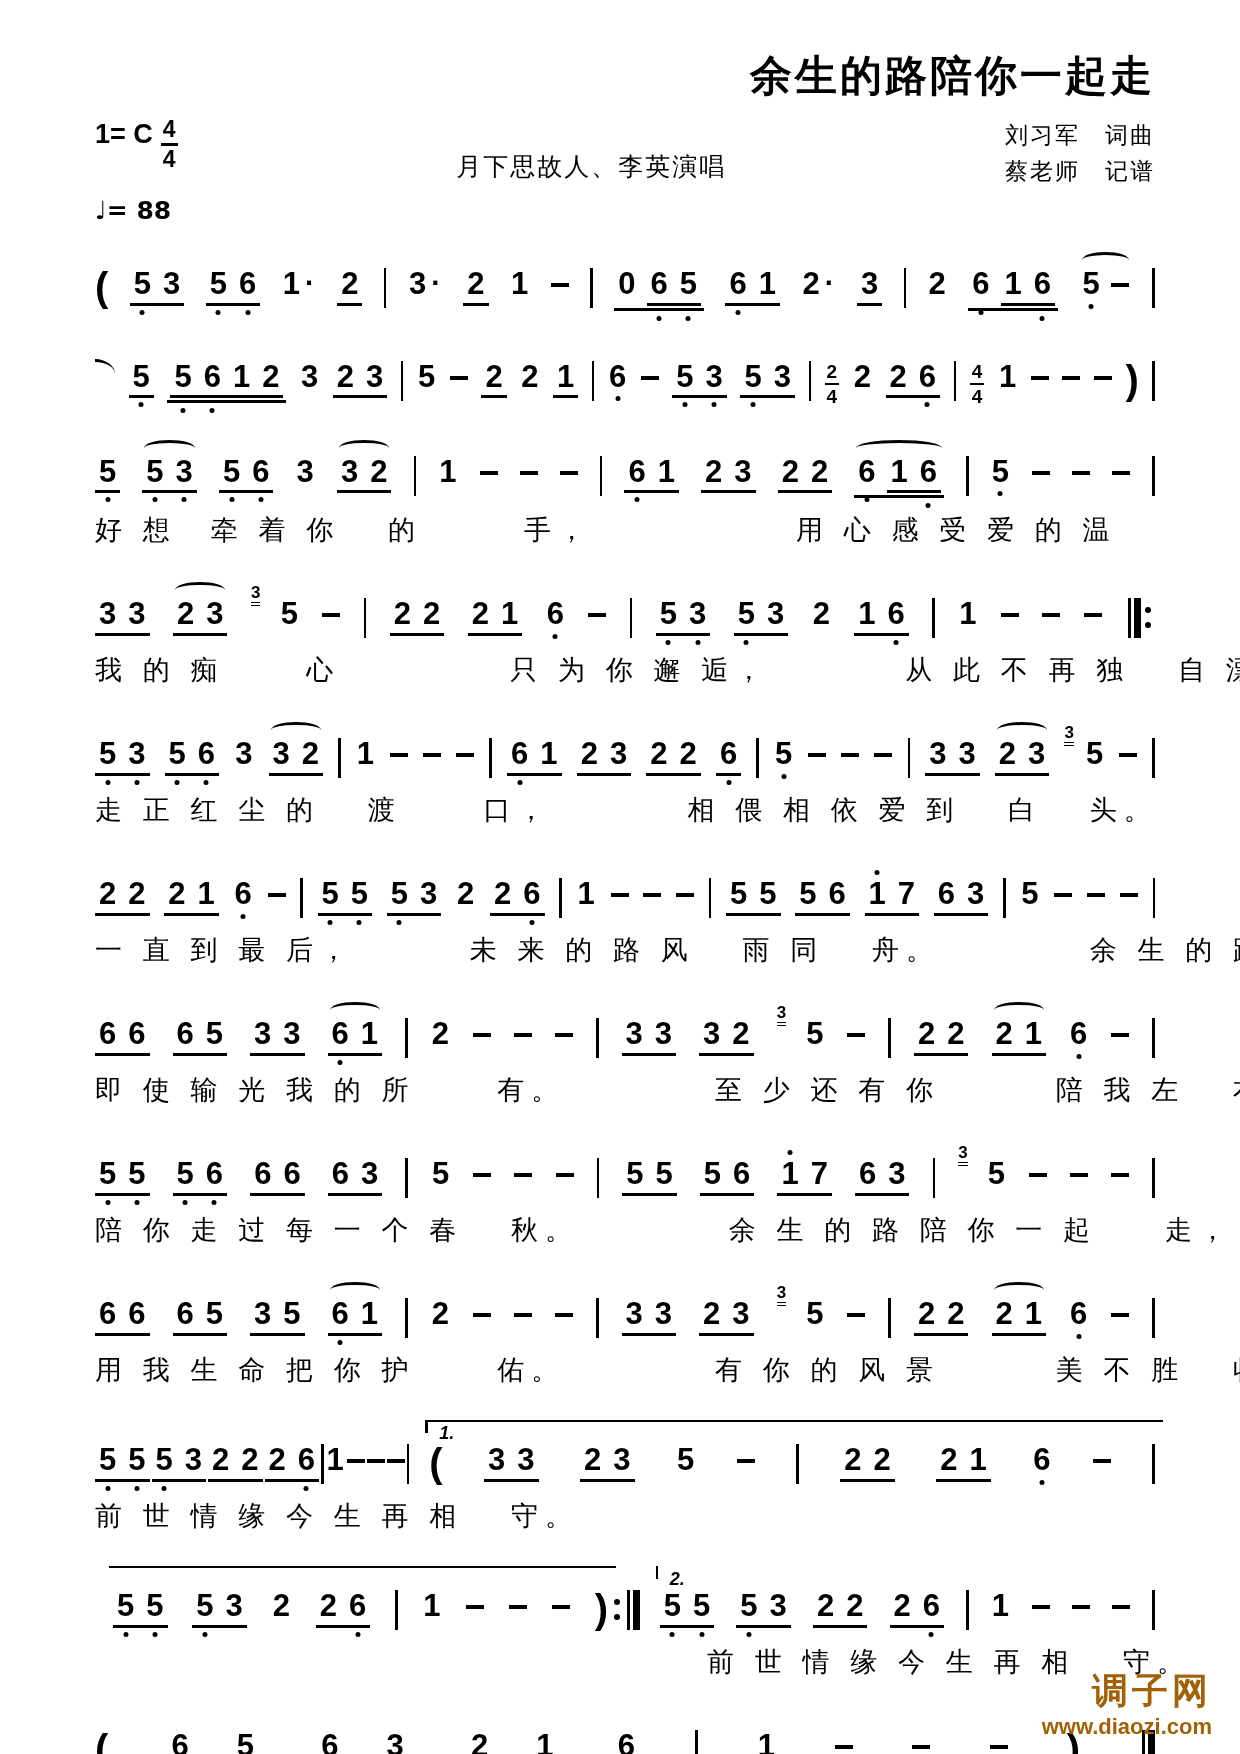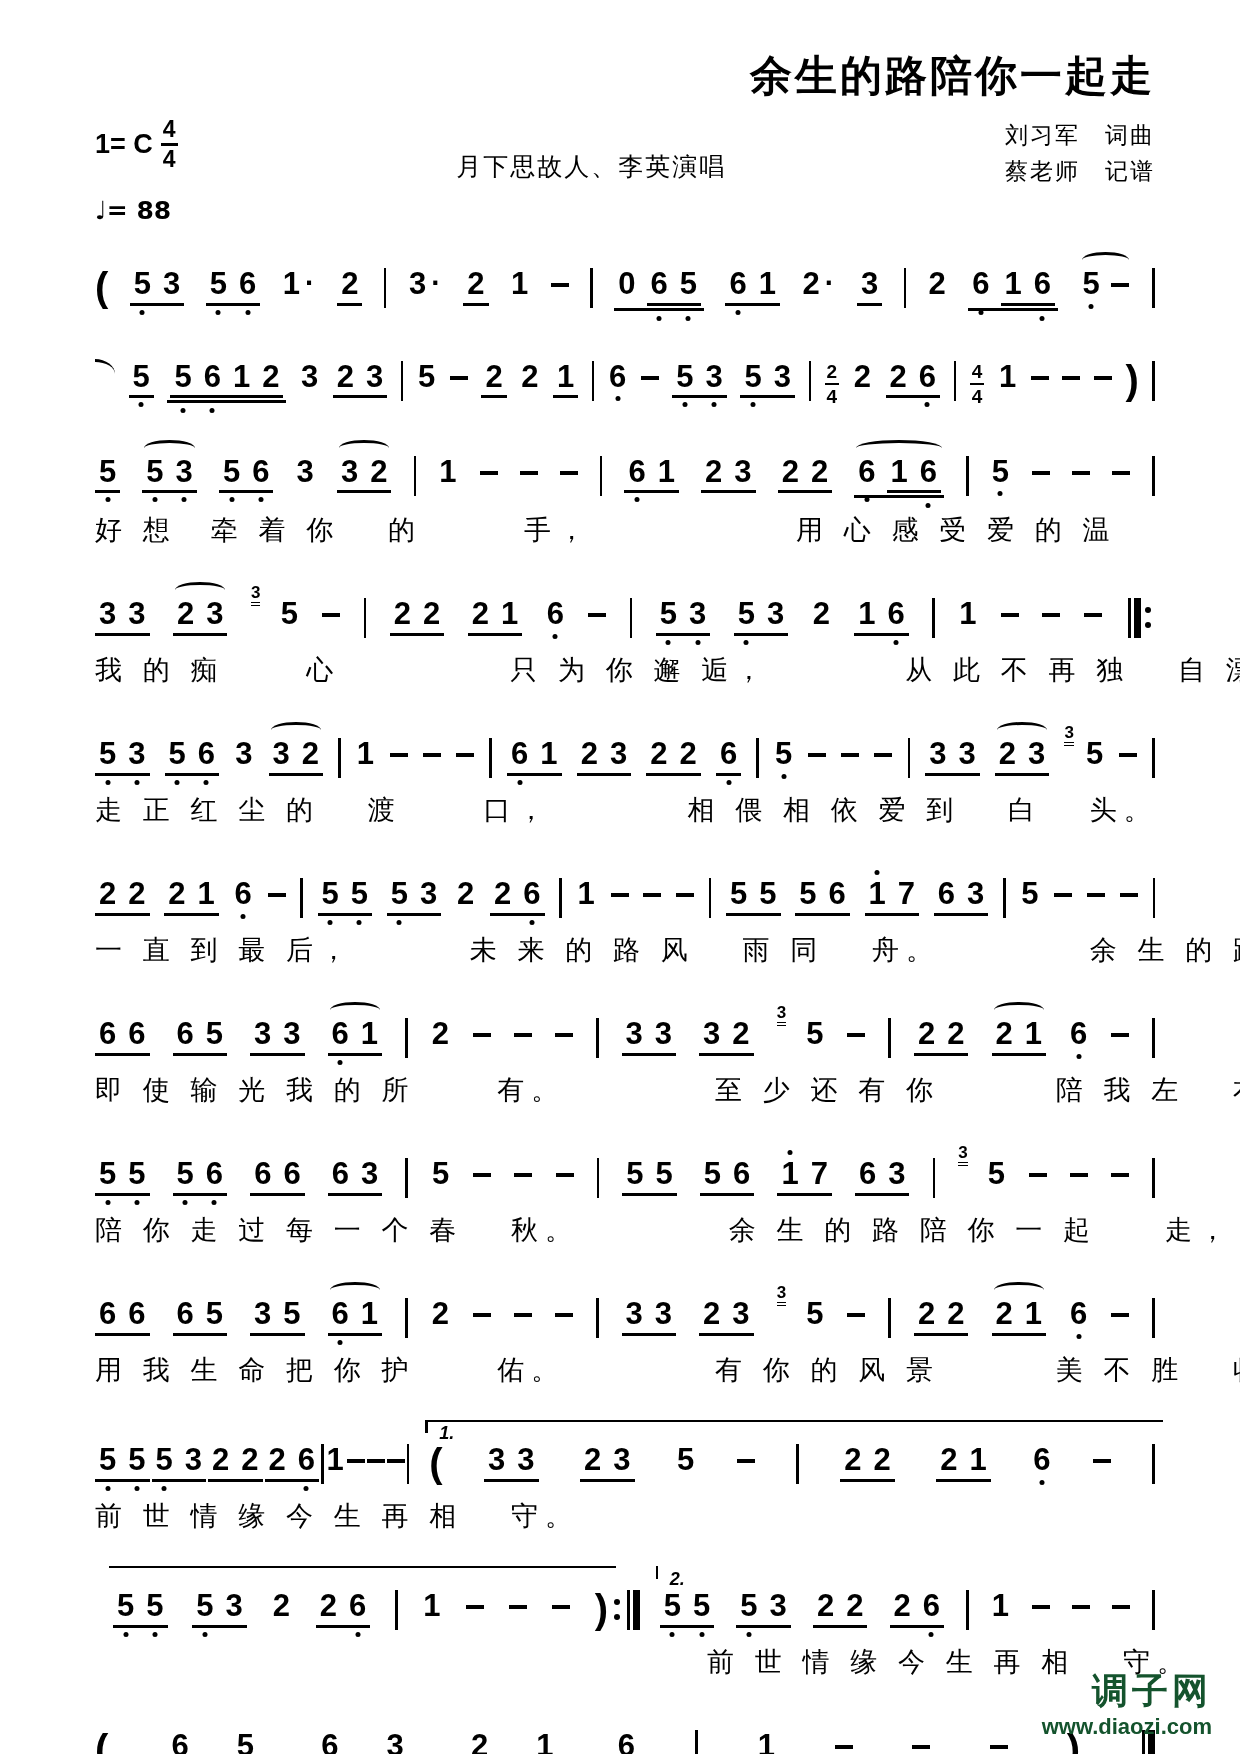--- a/index.html
+++ b/index.html
@@ -2,21 +2,21 @@
 <html><head>
 <meta charset="utf-8">
 <style>
   html,body{margin:0;padding:0;background:#fff;}
   body{width:1240px;height:1754px;position:relative;overflow:hidden;color:#000;
        font-family:"Liberation Sans",sans-serif;}
   .sheet{padding:48px 85px 0 95px;}
   .title{text-align:right;font-size:42px;font-weight:bold;letter-spacing:3px;margin:0 0 10px 0;}
   .meta{display:flex;justify-content:space-between;align-items:flex-start;margin:14px 0 26px 0;min-height:92px;}
   .keyblock{font-size:27px;font-weight:bold;line-height:1.25;}
-  .keyline{display:flex;align-items:center;gap:8px;}
+  .keyline{display:flex;gap:8px;}
   .frac{display:inline-flex;flex-direction:column;align-items:center;font-size:23px;line-height:1;}
   .frac .t{border-bottom:3px solid #000;padding:0 2px 2px;}
   .frac .b{padding-top:2px;}
   .tempo{font-size:25px;font-weight:bold;margin-top:24px;font-family:"DejaVu Sans",sans-serif;}
   .subtitle{font-size:25px;margin-top:32px;letter-spacing:2px;}
   .credits{font-size:23px;line-height:1.55;text-align:left;letter-spacing:2px;}
   #score{}
   .system{margin-bottom:34px;}
   .system.vspace{margin-top:40px;}
   .music-row{display:flex;justify-content:space-between;align-items:flex-start;gap:2px;padding-top:16px;}
@@ -50,21 +50,21 @@
   .thickb{width:7px;}
   .rdots{display:inline-flex;flex-direction:column;gap:9px;margin:9px 4px 0 4px;}
   .rdots i{width:6px;height:6px;border-radius:50%;background:#000;display:block;}
   
   .voltagrp{position:relative;display:inline-flex;flex:1 1 0;margin-left:18px;}
   .vrow{display:inline-flex;flex:1;justify-content:space-between;align-items:flex-start;}
   .vline{position:absolute;left:-4px;right:-8px;top:-24px;height:0;border-top:2.5px solid #000;}
   .vtick{position:absolute;left:-4px;top:-24px;width:2.5px;height:13px;background:#000;}
   .vlabel{position:absolute;left:10px;top:-21px;font-size:18px;font-weight:bold;font-style:italic;}
   
-  .watermark{position:absolute;right:28px;bottom:14px;text-align:right;color:#14532d;
+  .watermark{position:absolute;right:28px;bottom:14px;text-align:right;color:#a16207;
              font-weight:bold;line-height:1.25;}
   .wm-name{font-size:36px;letter-spacing:4px;}
   .wm-url{font-size:22px;}
 </style>
 </head>
 <body>
 
 <div class="sheet">
   <div class="title">余生的路陪你一起走</div>
   <div class="meta">

